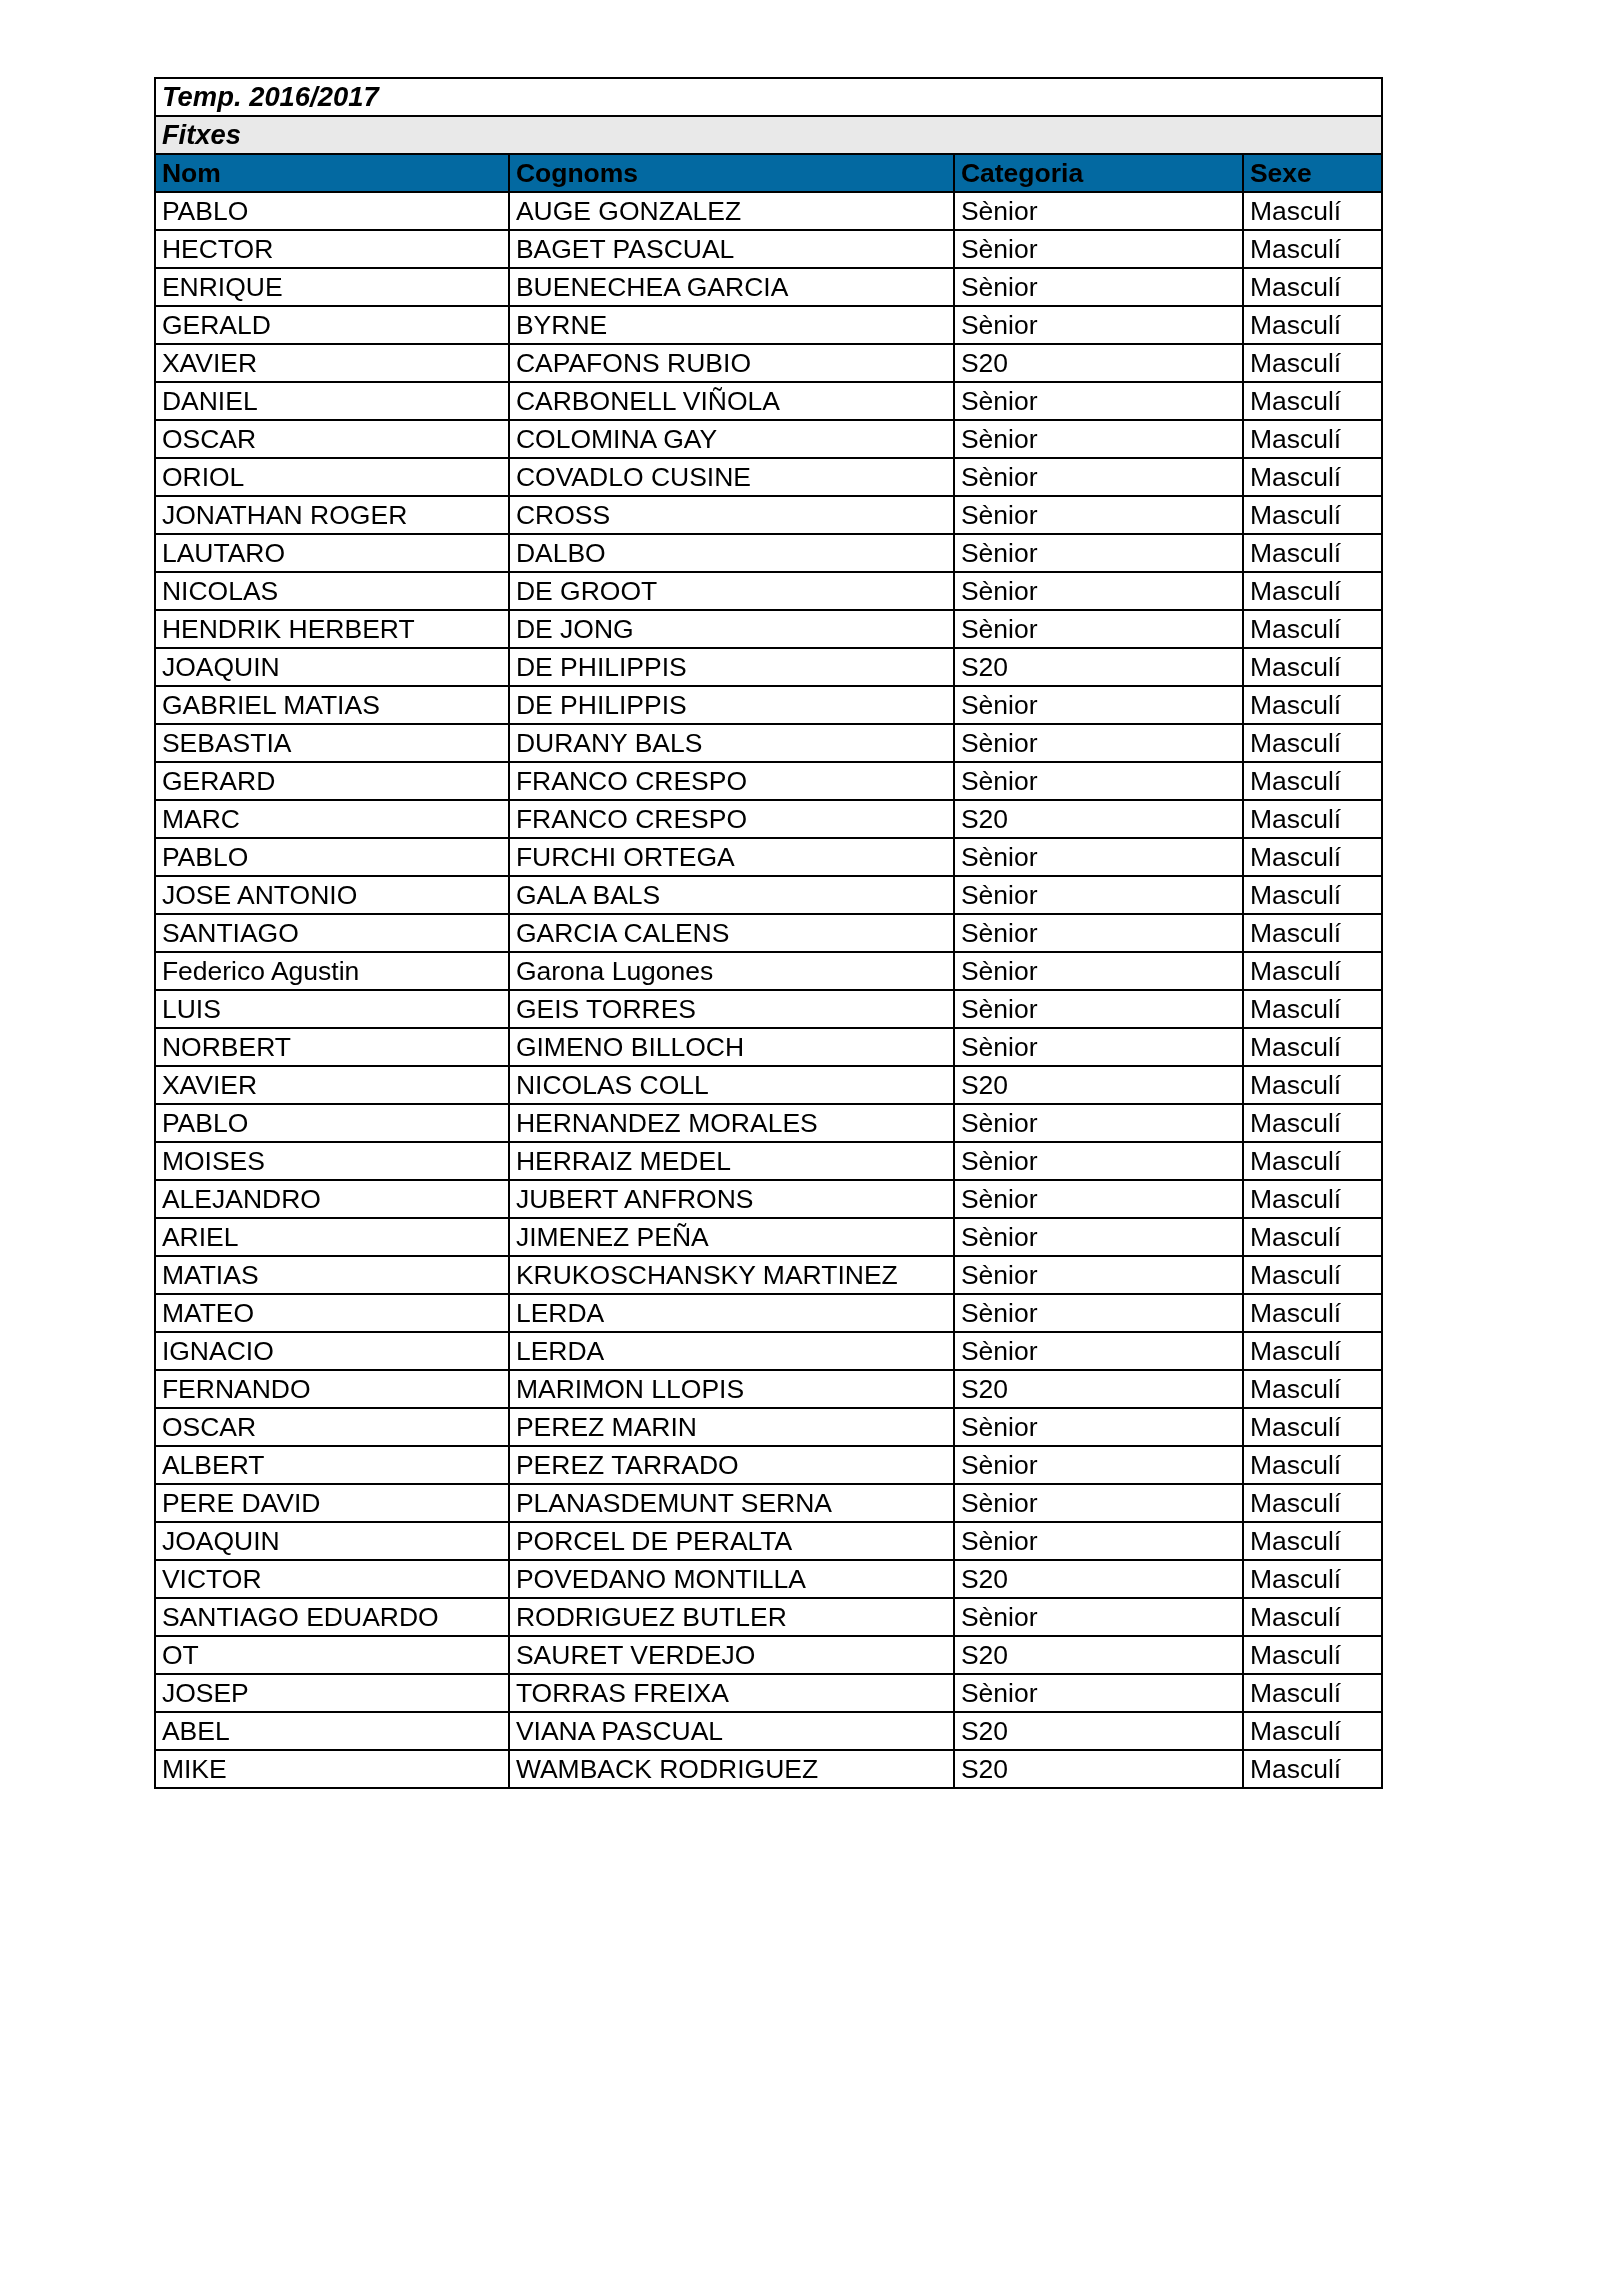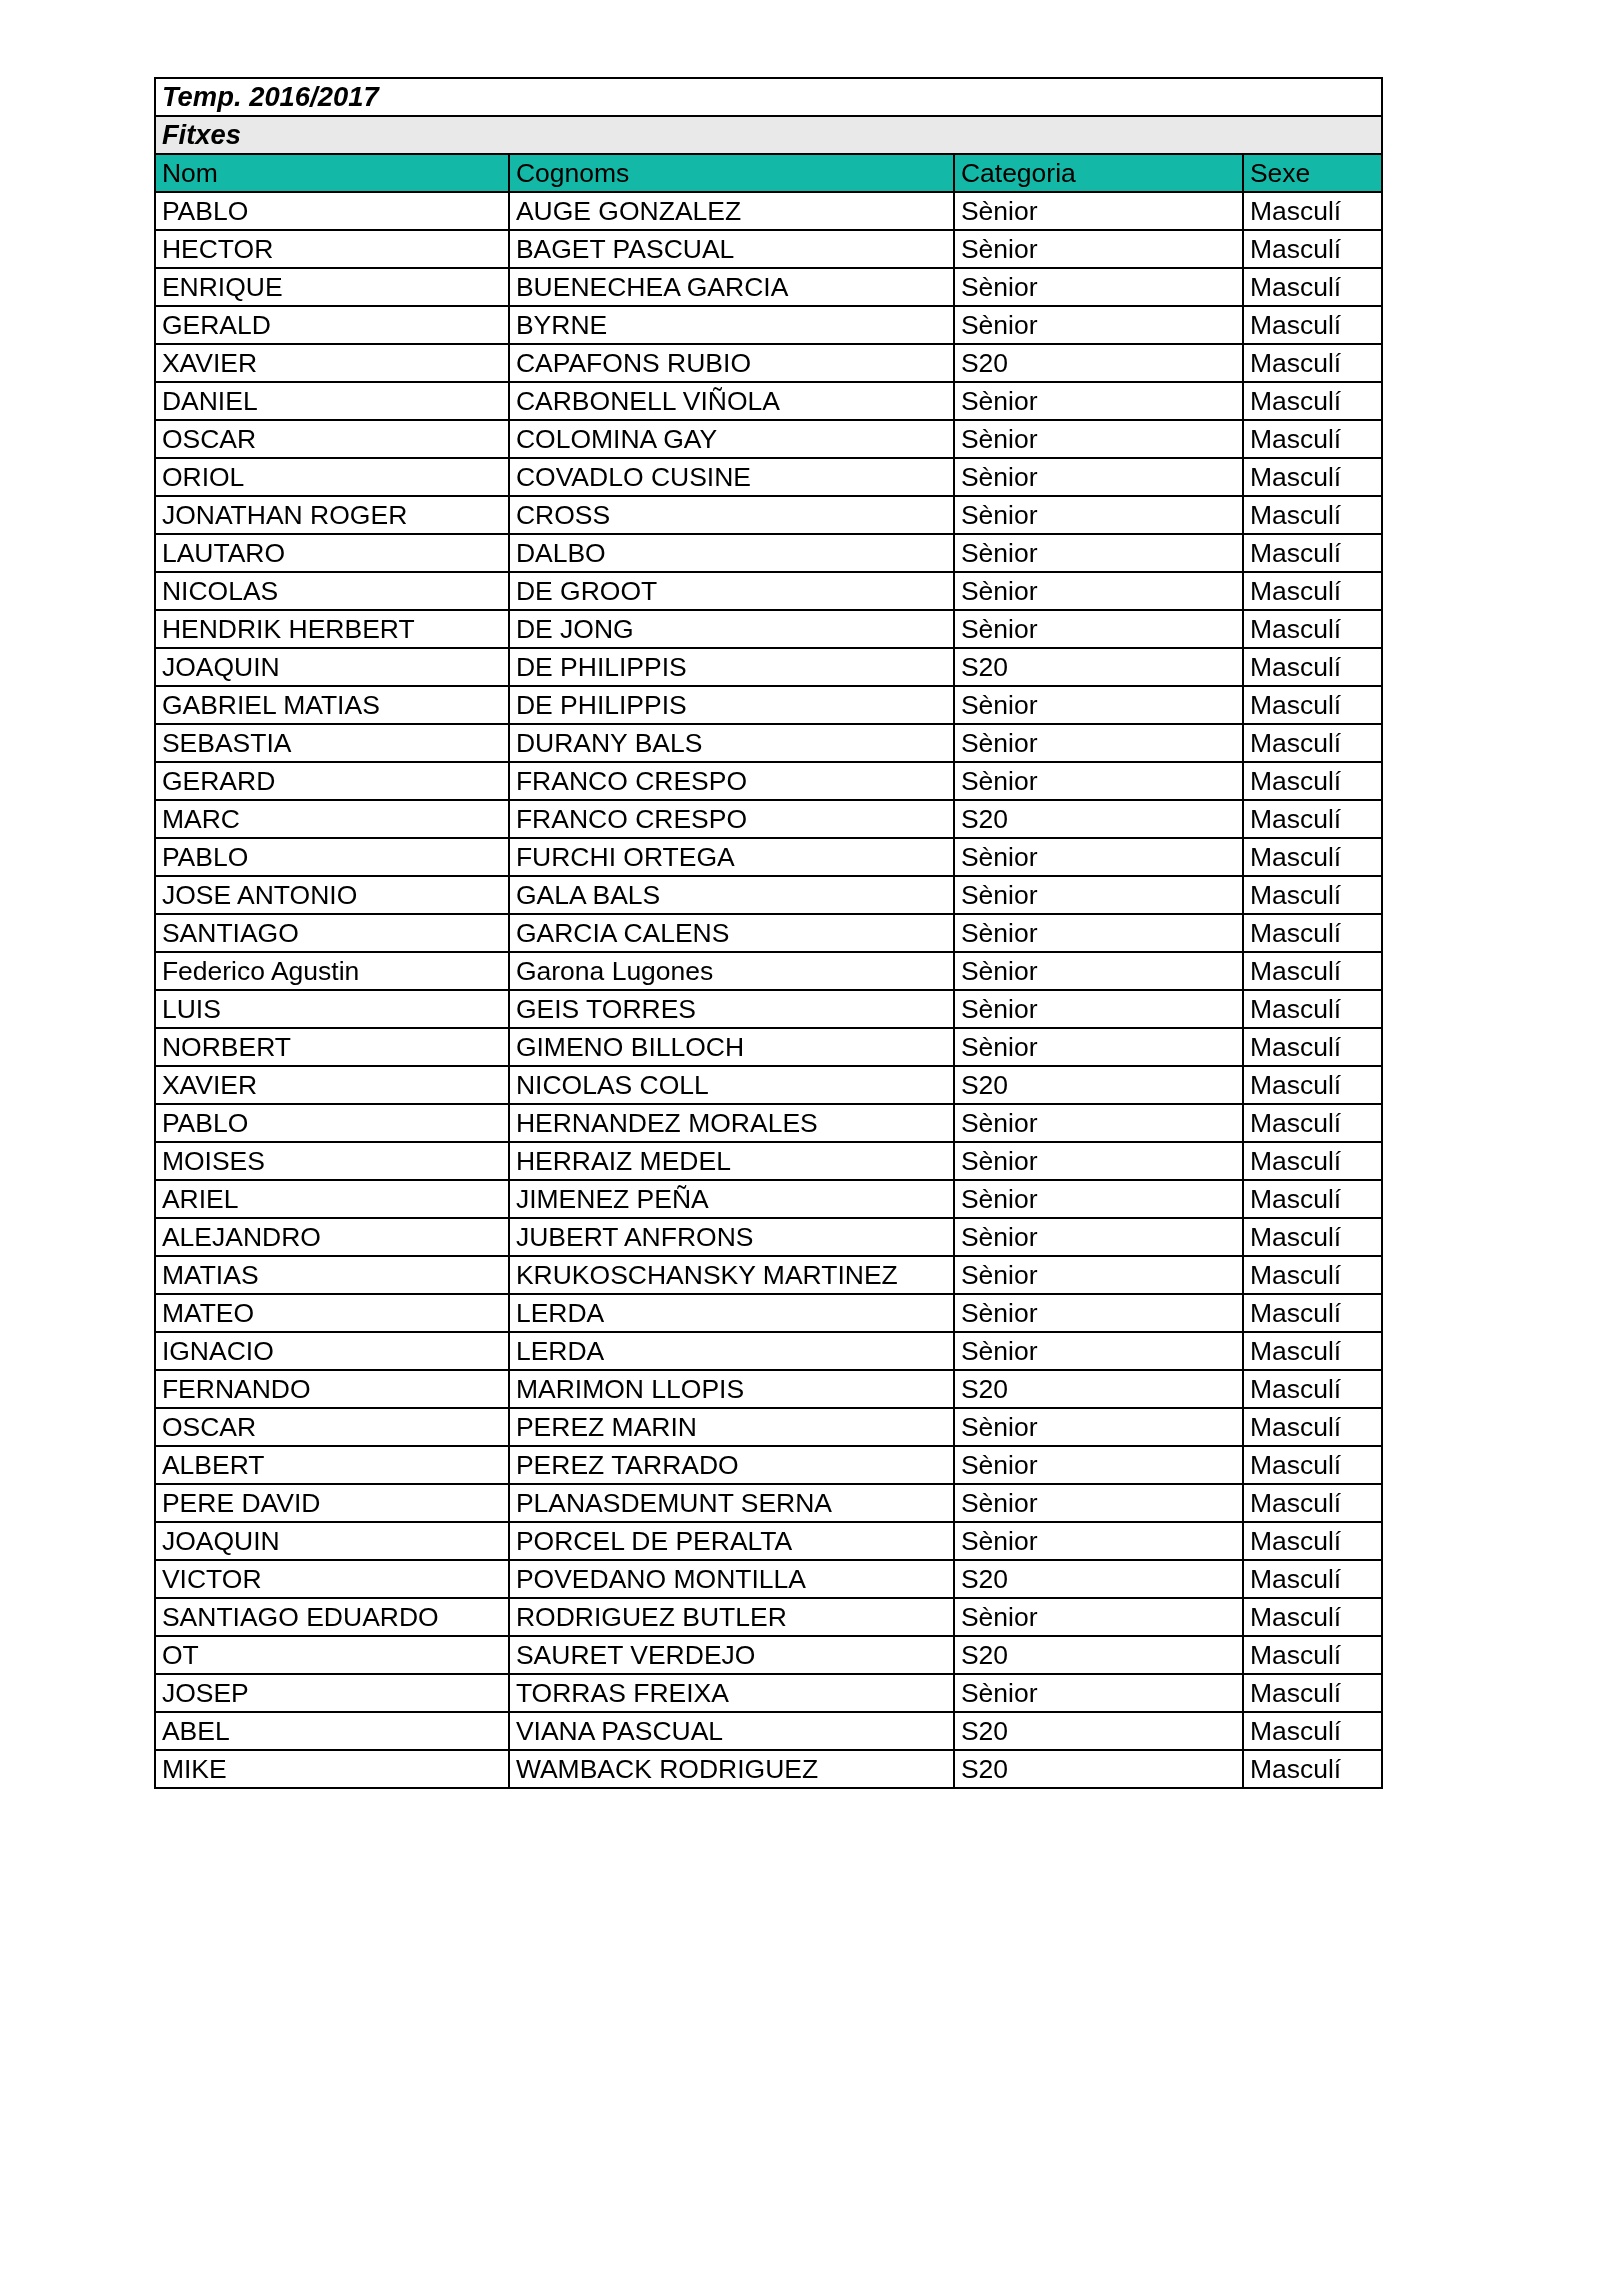--- a/index.html
+++ b/index.html
@@ -50,22 +50,22 @@
     font-size: 27.4px;
   }
   tr.subtitle-row td {
     font-weight: bold;
     font-style: italic;
     background: #e9e9e9;
     font-size: 27.4px;
     margin-left: 48px;
   }
   tr.head-row th {
-    font-weight: normal;
-    background: #14b8a6;
+    font-weight: bold;
+    background: #0369a1;
     margin-left: 36px;
   }
   tr.data-row td {
     background: #ffffff;
   }
 </style>
 </head>
 <body>
 
 <div class="page">
@@ -241,32 +241,32 @@
       <td>Sènior</td>
       <td>Masculí</td>
     </tr>
         <tr class="data-row">
       <td>MOISES</td>
       <td>HERRAIZ MEDEL</td>
       <td>Sènior</td>
       <td>Masculí</td>
     </tr>
         <tr class="data-row">
+      <td>ALEJANDRO</td>
+      <td>JUBERT ANFRONS</td>
+      <td>Sènior</td>
+      <td>Masculí</td>
+    </tr>
+        <tr class="data-row">
       <td>ARIEL</td>
       <td>JIMENEZ PEÑA</td>
       <td>Sènior</td>
       <td>Masculí</td>
     </tr>
         <tr class="data-row">
-      <td>ALEJANDRO</td>
-      <td>JUBERT ANFRONS</td>
-      <td>Sènior</td>
-      <td>Masculí</td>
-    </tr>
-        <tr class="data-row">
       <td>MATIAS</td>
       <td>KRUKOSCHANSKY MARTINEZ</td>
       <td>Sènior</td>
       <td>Masculí</td>
     </tr>
         <tr class="data-row">
       <td>MATEO</td>
       <td>LERDA</td>
       <td>Sènior</td>
       <td>Masculí</td>

